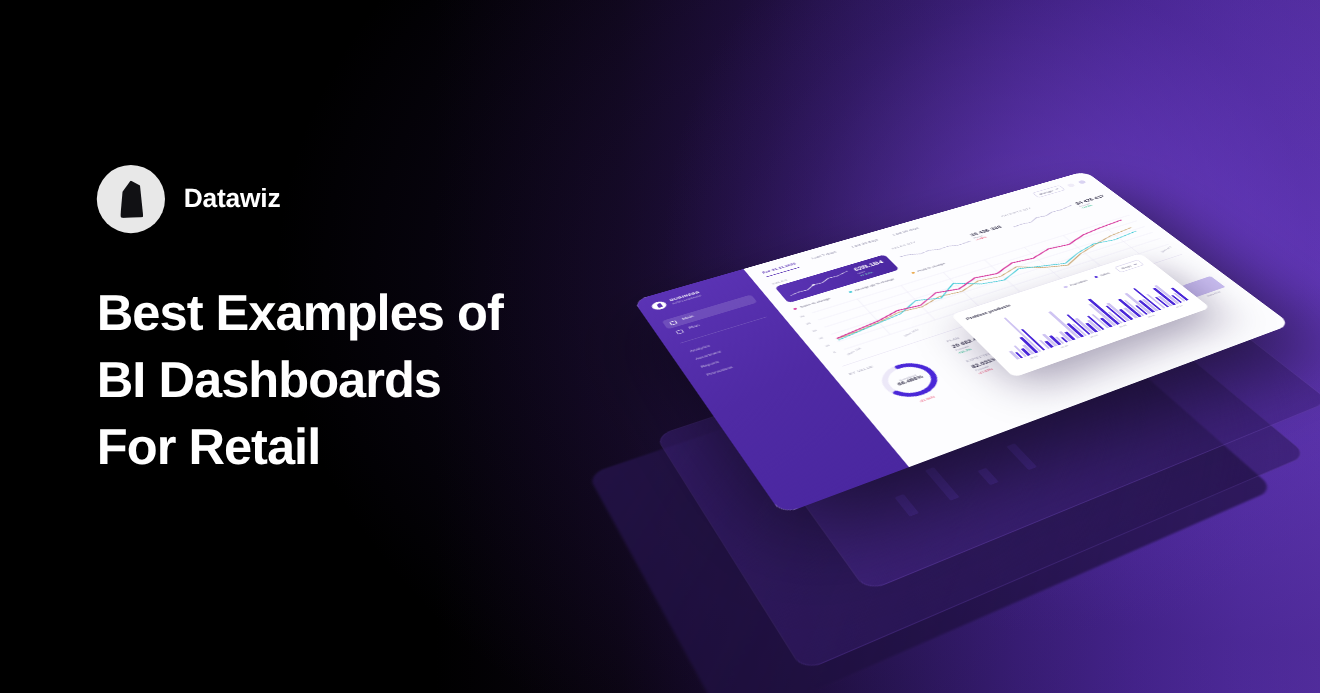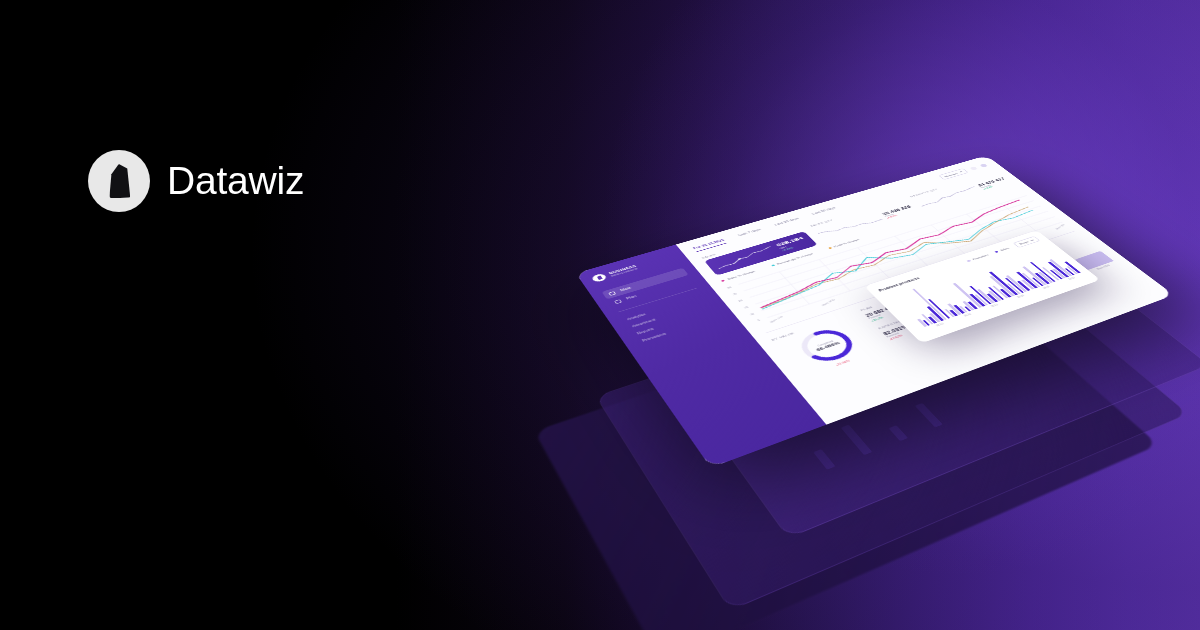--- a/index.html
+++ b/index.html
@@ -35,21 +35,21 @@
   }
   #brand-logo::after {
     content:""; position:absolute;
     left:21px; top:14px; width:21px; height:34px;
     background:#111114;
     border-radius:11px 3px 2px 3px;
     transform:rotate(-1deg);
     clip-path:polygon(0% 100%, 12% 30%, 48% 0%, 88% 14%, 100% 100%);
   }
   #brand-name {
-    color:#fff; font-size:39px; font-weight:400; letter-spacing:-.2px;
+    color:#fff; font-size:24px; font-weight:700; letter-spacing:-.2px;
   }
   #headline {
     margin-top:42px;
     color:#fff; font-size:46px; line-height:1.33; font-weight:700;
     letter-spacing:-.9px; white-space:pre-line;
   }
 
   
   #stage {
     position:absolute; left:545px; top:95px;
@@ -226,20 +226,23 @@
 <body>
 
 <div id="banner">
   <div id="bg-glow"></div>
 
   <div id="left-copy">
     <div id="brand">
       <div id="brand-logo"></div>
       <div id="brand-name">Datawiz</div>
     </div>
+    <div id="headline">Best Examples of
+BI Dashboards
+For Retail</div>
   </div>
 
   <div id="stage">
 
     <div class="plane" id="ghost-far"></div>
     <div class="plane" id="ghost-mid">
       <div class="ghost-bar" style="left:30%;width:9px;height:28px;"></div>
       <div class="ghost-bar" style="left:38%;width:9px;height:46px;"></div>
       <div class="ghost-bar" style="left:46%;width:9px;height:22px;"></div>
       <div class="ghost-bar" style="left:54%;width:9px;height:38px;"></div>

